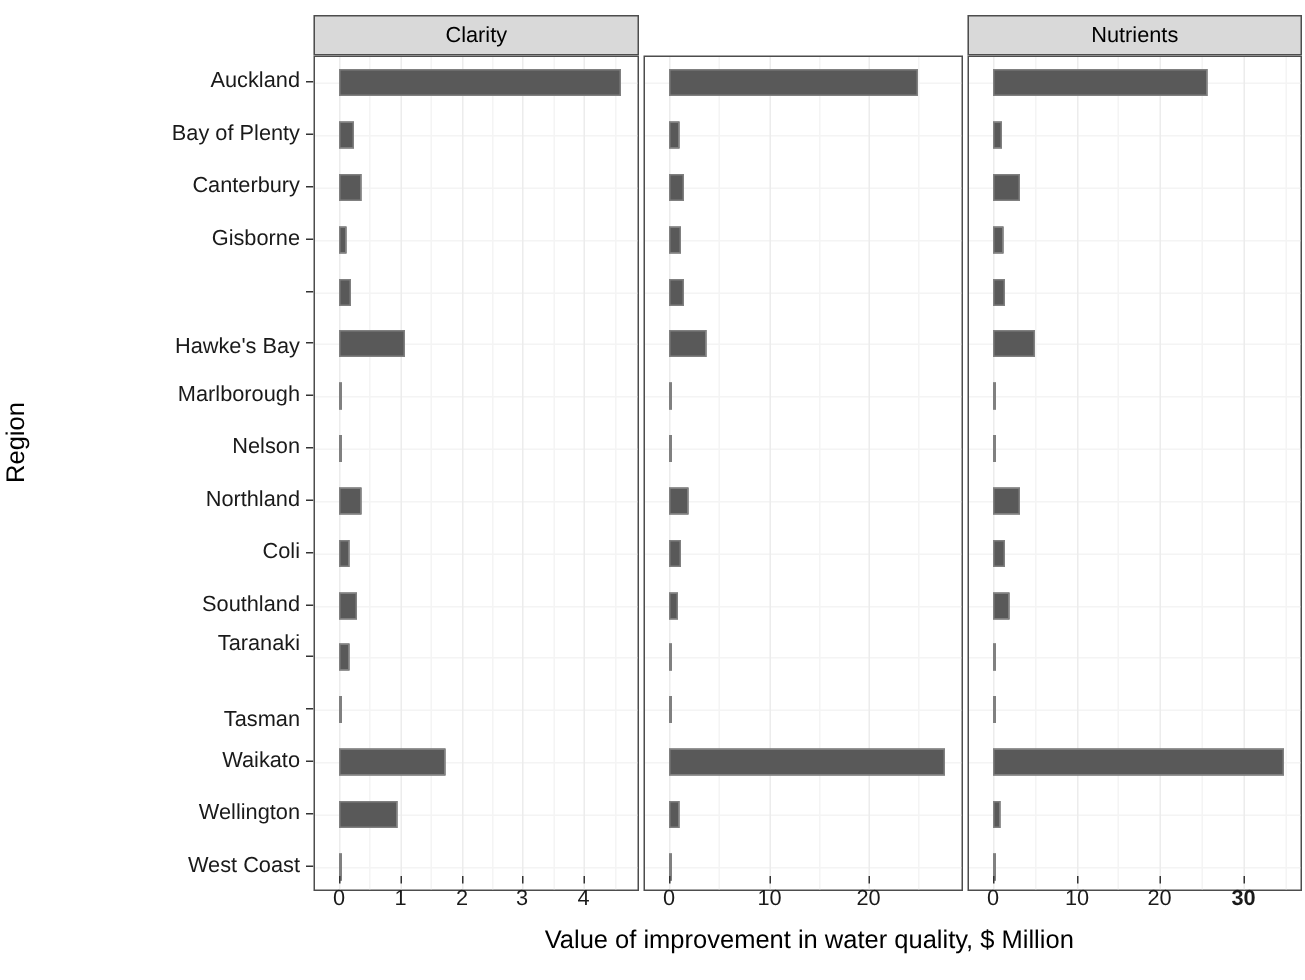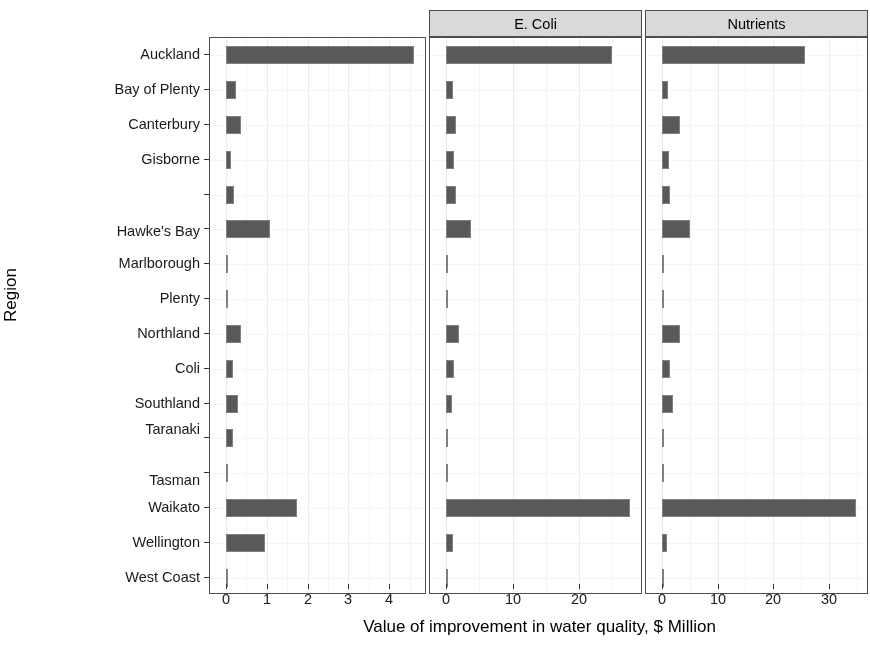--- a/index.html
+++ b/index.html
@@ -177,21 +177,21 @@
       <div class="y-tick-mark" style="top: 51.2188px;"></div>
       <div class="y-tick-row" style="top: 86.0312px;">Canterbury</div>
       <div class="y-tick-mark" style="top: 86.0312px;"></div>
       <div class="y-tick-row" style="top: 120.844px;">Gisborne</div>
       <div class="y-tick-mark" style="top: 120.844px;"></div>
       <div class="y-tick-row" style="top: 149px; margin-top: 35px;">Hawke's Bay</div>
       <div class="y-tick-mark" style="top: 155.656px;"></div>
       <div class="y-tick-mark" style="top: 190.469px;"></div>
       <div class="y-tick-row" style="top: 225.281px;">Marlborough</div>
       <div class="y-tick-mark" style="top: 225.281px;"></div>
-      <div class="y-tick-row" style="top: 260.094px;">Plenty</div>
+      <div class="y-tick-row" style="top: 260.094px;">Nelson</div>
       <div class="y-tick-mark" style="top: 260.094px;"></div>
       <div class="y-tick-row" style="top: 294.906px; text-align: right;">Northland</div>
       <div class="y-tick-mark" style="top: 294.906px;"></div>
       <div class="y-tick-row" style="top: 329.719px;">Coli</div>
       <div class="y-tick-mark" style="top: 329.719px;"></div>
       <div class="y-tick-row" style="top: 364.531px;">Southland</div>
       <div class="y-tick-mark" style="top: 364.531px;"></div>
       <div class="y-tick-row" style="top: 391px;">Taranaki</div>
       <div class="y-tick-mark" style="top: 399.344px;"></div>
       <div class="y-tick-row" style="top: 442px;">Tasman</div>
@@ -199,20 +199,21 @@
       <div class="y-tick-row" style="top: 468.969px;">Waikato</div>
       <div class="y-tick-mark" style="top: 468.969px;"></div>
       <div class="y-tick-row" style="top: 503.781px;">Wellington</div>
       <div class="y-tick-mark" style="top: 503.781px;"></div>
       <div class="y-tick-row" style="top: 538.594px;">West Coast</div>
       <div class="y-tick-mark" style="top: 538.594px;"></div>
     </div>
 
   <div id="panels-host">
       <div class="panel" style="left: 209px; width: 217px; height: 584px;">
+        <div class="panel-strip">Clarity</div>
         <div class="panel-body">
           <div class="gridline-h" style="top: 17px;"></div>
           <div class="gridline-h" style="top: 52px;"></div>
           <div class="gridline-h" style="top: 87px;"></div>
           <div class="gridline-h" style="top: 122px;"></div>
           <div class="gridline-h" style="top: 157px;"></div>
           <div class="gridline-h" style="top: 191px;"></div>
           <div class="gridline-h" style="top: 226px;"></div>
           <div class="gridline-h" style="top: 261px;"></div>
           <div class="gridline-h" style="top: 296px;"></div>
@@ -257,21 +258,20 @@
         <div class="x-tick-mark" style="left: 58px;"></div>
         <div class="x-tick-label" style="left: 58px;">1</div>
         <div class="x-tick-mark" style="left: 99px;"></div>
         <div class="x-tick-label" style="left: 99px;">2</div>
         <div class="x-tick-mark" style="left: 139px;"></div>
         <div class="x-tick-label" style="left: 139px;">3</div>
         <div class="x-tick-mark" style="left: 180px;"></div>
         <div class="x-tick-label" style="left: 180px;">4</div>
       </div>
       <div class="panel" style="left: 429px; width: 213px; height: 584px;">
-        <div class="panel-strip">E. Coli</div>
         <div class="panel-body">
           <div class="gridline-h" style="top: 17px;"></div>
           <div class="gridline-h" style="top: 52px;"></div>
           <div class="gridline-h" style="top: 87px;"></div>
           <div class="gridline-h" style="top: 122px;"></div>
           <div class="gridline-h" style="top: 157px;"></div>
           <div class="gridline-h" style="top: 191px;"></div>
           <div class="gridline-h" style="top: 226px;"></div>
           <div class="gridline-h" style="top: 261px;"></div>
           <div class="gridline-h" style="top: 296px;"></div>
@@ -360,19 +360,19 @@
         </div>
       </div>
       <div class="x-axis" style="left: 645px; width: 223px;">
         <div class="x-tick-mark" style="left: 17px;"></div>
         <div class="x-tick-label" style="left: 17px;">0</div>
         <div class="x-tick-mark" style="left: 73px;"></div>
         <div class="x-tick-label" style="left: 73px;">10</div>
         <div class="x-tick-mark" style="left: 128px;"></div>
         <div class="x-tick-label" style="left: 128px;">20</div>
         <div class="x-tick-mark" style="left: 184px;"></div>
-        <div class="x-tick-label" style="left: 184px;">30</div>
+        <div class="x-tick-label" style="left: 184px; font-weight: bold;">30</div>
       </div>
     </div>
 
   <div id="x-axis-title">Value of improvement in water quality, $ Million</div>
 
 </div>
 
 </body></html>

